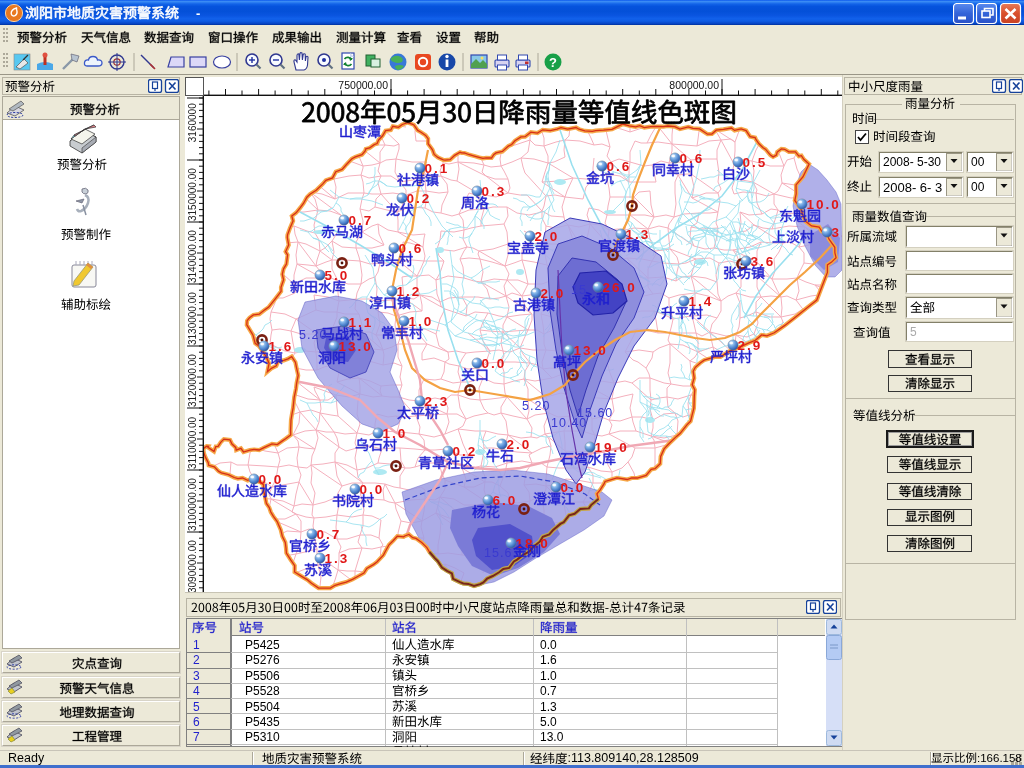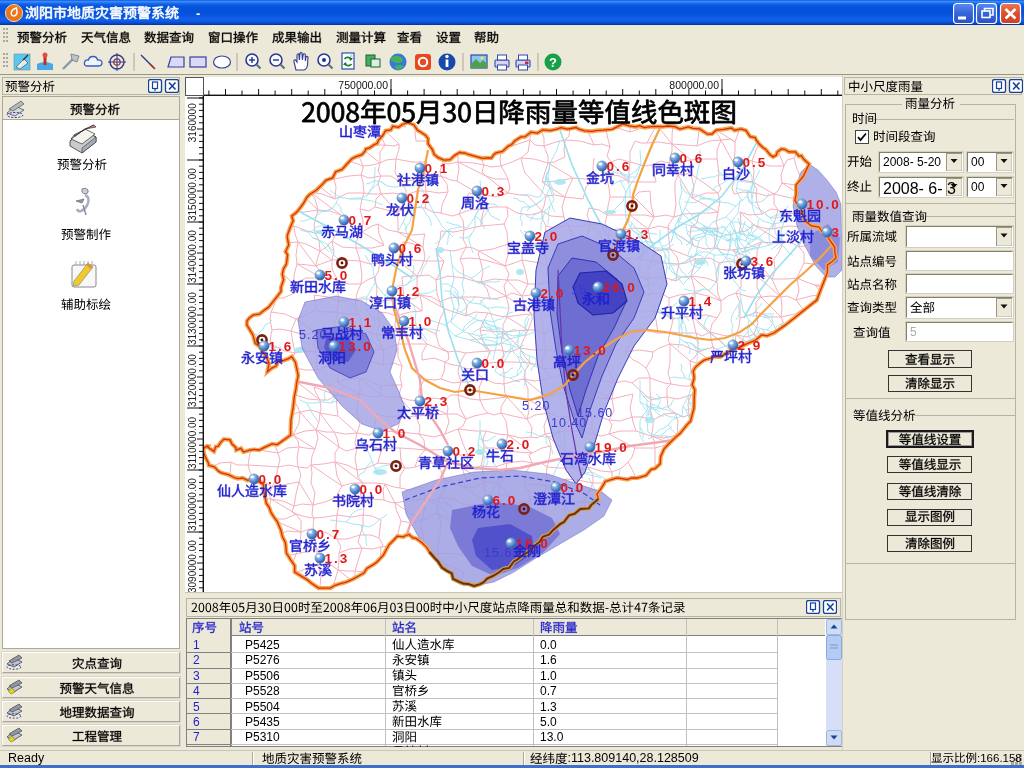--- a/index.html
+++ b/index.html
@@ -384,37 +384,37 @@
       <path d="M21 3.5 L27.5 10.5 M27.5 3.5 L21 10.5" stroke="#16429a" stroke-width="1.6"></path>
     </svg>
     <div class="abs" style="left:845px;top:104px;width:171px;height:516px;border:1px solid #b8b4a4"></div>
     <div class="abs" style="left:879px;top:152px;width:84px;height:20px;background:#fff;border-top:1.5px solid #838069;border-left:1.5px solid #838069;border-right:1px solid #fff;border-bottom:1px solid #fff;outline:1px solid #d4d0c0"></div>
     <svg class="abs" style="left:946px;top:153px" width="16" height="18" viewBox="0 0 16 18">
       <rect width="16" height="18" fill="#ece9d8"></rect>
       <rect x="0.5" y="0.5" width="15" height="17" fill="none" stroke="#fff"></rect>
       <rect x="0.5" y="0.5" width="15.5" height="17.5" fill="none" stroke="#9a9684" stroke-width="1"></rect>
       <path d="M4.5 6.0 L11.5 6.0 L8 10.0Z" fill="#111"></path>
     </svg>
-    <div class="abs" style="left:883px;top:155px;font-size:12px;color:#000;font-family:'Liberation Sans',sans-serif">2008- 5-20</div>
+    <div class="abs" style="left:883px;top:155px;font-size:12px;color:#000;font-family:'Liberation Sans',sans-serif">2008- 5-30</div>
     <div class="abs" style="left:967px;top:152px;width:46px;height:20px;background:#fff;border-top:1.5px solid #838069;border-left:1.5px solid #838069;border-right:1px solid #fff;border-bottom:1px solid #fff;outline:1px solid #d4d0c0"></div>
     <svg class="abs" style="left:996px;top:153px" width="16" height="18" viewBox="0 0 16 18">
       <rect width="16" height="18" fill="#ece9d8"></rect>
       <rect x="0.5" y="0.5" width="15" height="17" fill="none" stroke="#fff"></rect>
       <rect x="0.5" y="0.5" width="15.5" height="17.5" fill="none" stroke="#9a9684" stroke-width="1"></rect>
       <path d="M4.5 6.0 L11.5 6.0 L8 10.0Z" fill="#111"></path>
     </svg>
     <div class="abs" style="left:971px;top:155px;font-size:12px;color:#000;font-family:'Liberation Sans',sans-serif">00</div>
     <div class="abs" style="left:879px;top:177px;width:84px;height:20px;background:#fff;border-top:1.5px solid #838069;border-left:1.5px solid #838069;border-right:1px solid #fff;border-bottom:1px solid #fff;outline:1px solid #d4d0c0"></div>
     <svg class="abs" style="left:946px;top:178px" width="16" height="18" viewBox="0 0 16 18">
       <rect width="16" height="18" fill="#ece9d8"></rect>
       <rect x="0.5" y="0.5" width="15" height="17" fill="none" stroke="#fff"></rect>
       <rect x="0.5" y="0.5" width="15.5" height="17.5" fill="none" stroke="#9a9684" stroke-width="1"></rect>
       <path d="M4.5 6.0 L11.5 6.0 L8 10.0Z" fill="#111"></path>
     </svg>
-    <div class="abs" style="left:883px;top:180px;font-size:16px;color:#000;font-family:'Liberation Sans',sans-serif">2008- 6- 3</div>
+    <div class="abs" style="left:883px;top:180px;font-size:13px;color:#000;font-family:'Liberation Sans',sans-serif">2008- 6- 3</div>
     <div class="abs" style="left:967px;top:177px;width:46px;height:20px;background:#fff;border-top:1.5px solid #838069;border-left:1.5px solid #838069;border-right:1px solid #fff;border-bottom:1px solid #fff;outline:1px solid #d4d0c0"></div>
     <svg class="abs" style="left:996px;top:178px" width="16" height="18" viewBox="0 0 16 18">
       <rect width="16" height="18" fill="#ece9d8"></rect>
       <rect x="0.5" y="0.5" width="15" height="17" fill="none" stroke="#fff"></rect>
       <rect x="0.5" y="0.5" width="15.5" height="17.5" fill="none" stroke="#9a9684" stroke-width="1"></rect>
       <path d="M4.5 6.0 L11.5 6.0 L8 10.0Z" fill="#111"></path>
     </svg>
     <div class="abs" style="left:971px;top:180px;font-size:12px;color:#000;font-family:'Liberation Sans',sans-serif">00</div>
     <svg class="abs" style="left:855px;top:130px" width="14" height="14" viewBox="0 0 14 14">
 <rect x="0.5" y="0.5" width="13" height="13" fill="#fff" stroke="#444"></rect>

